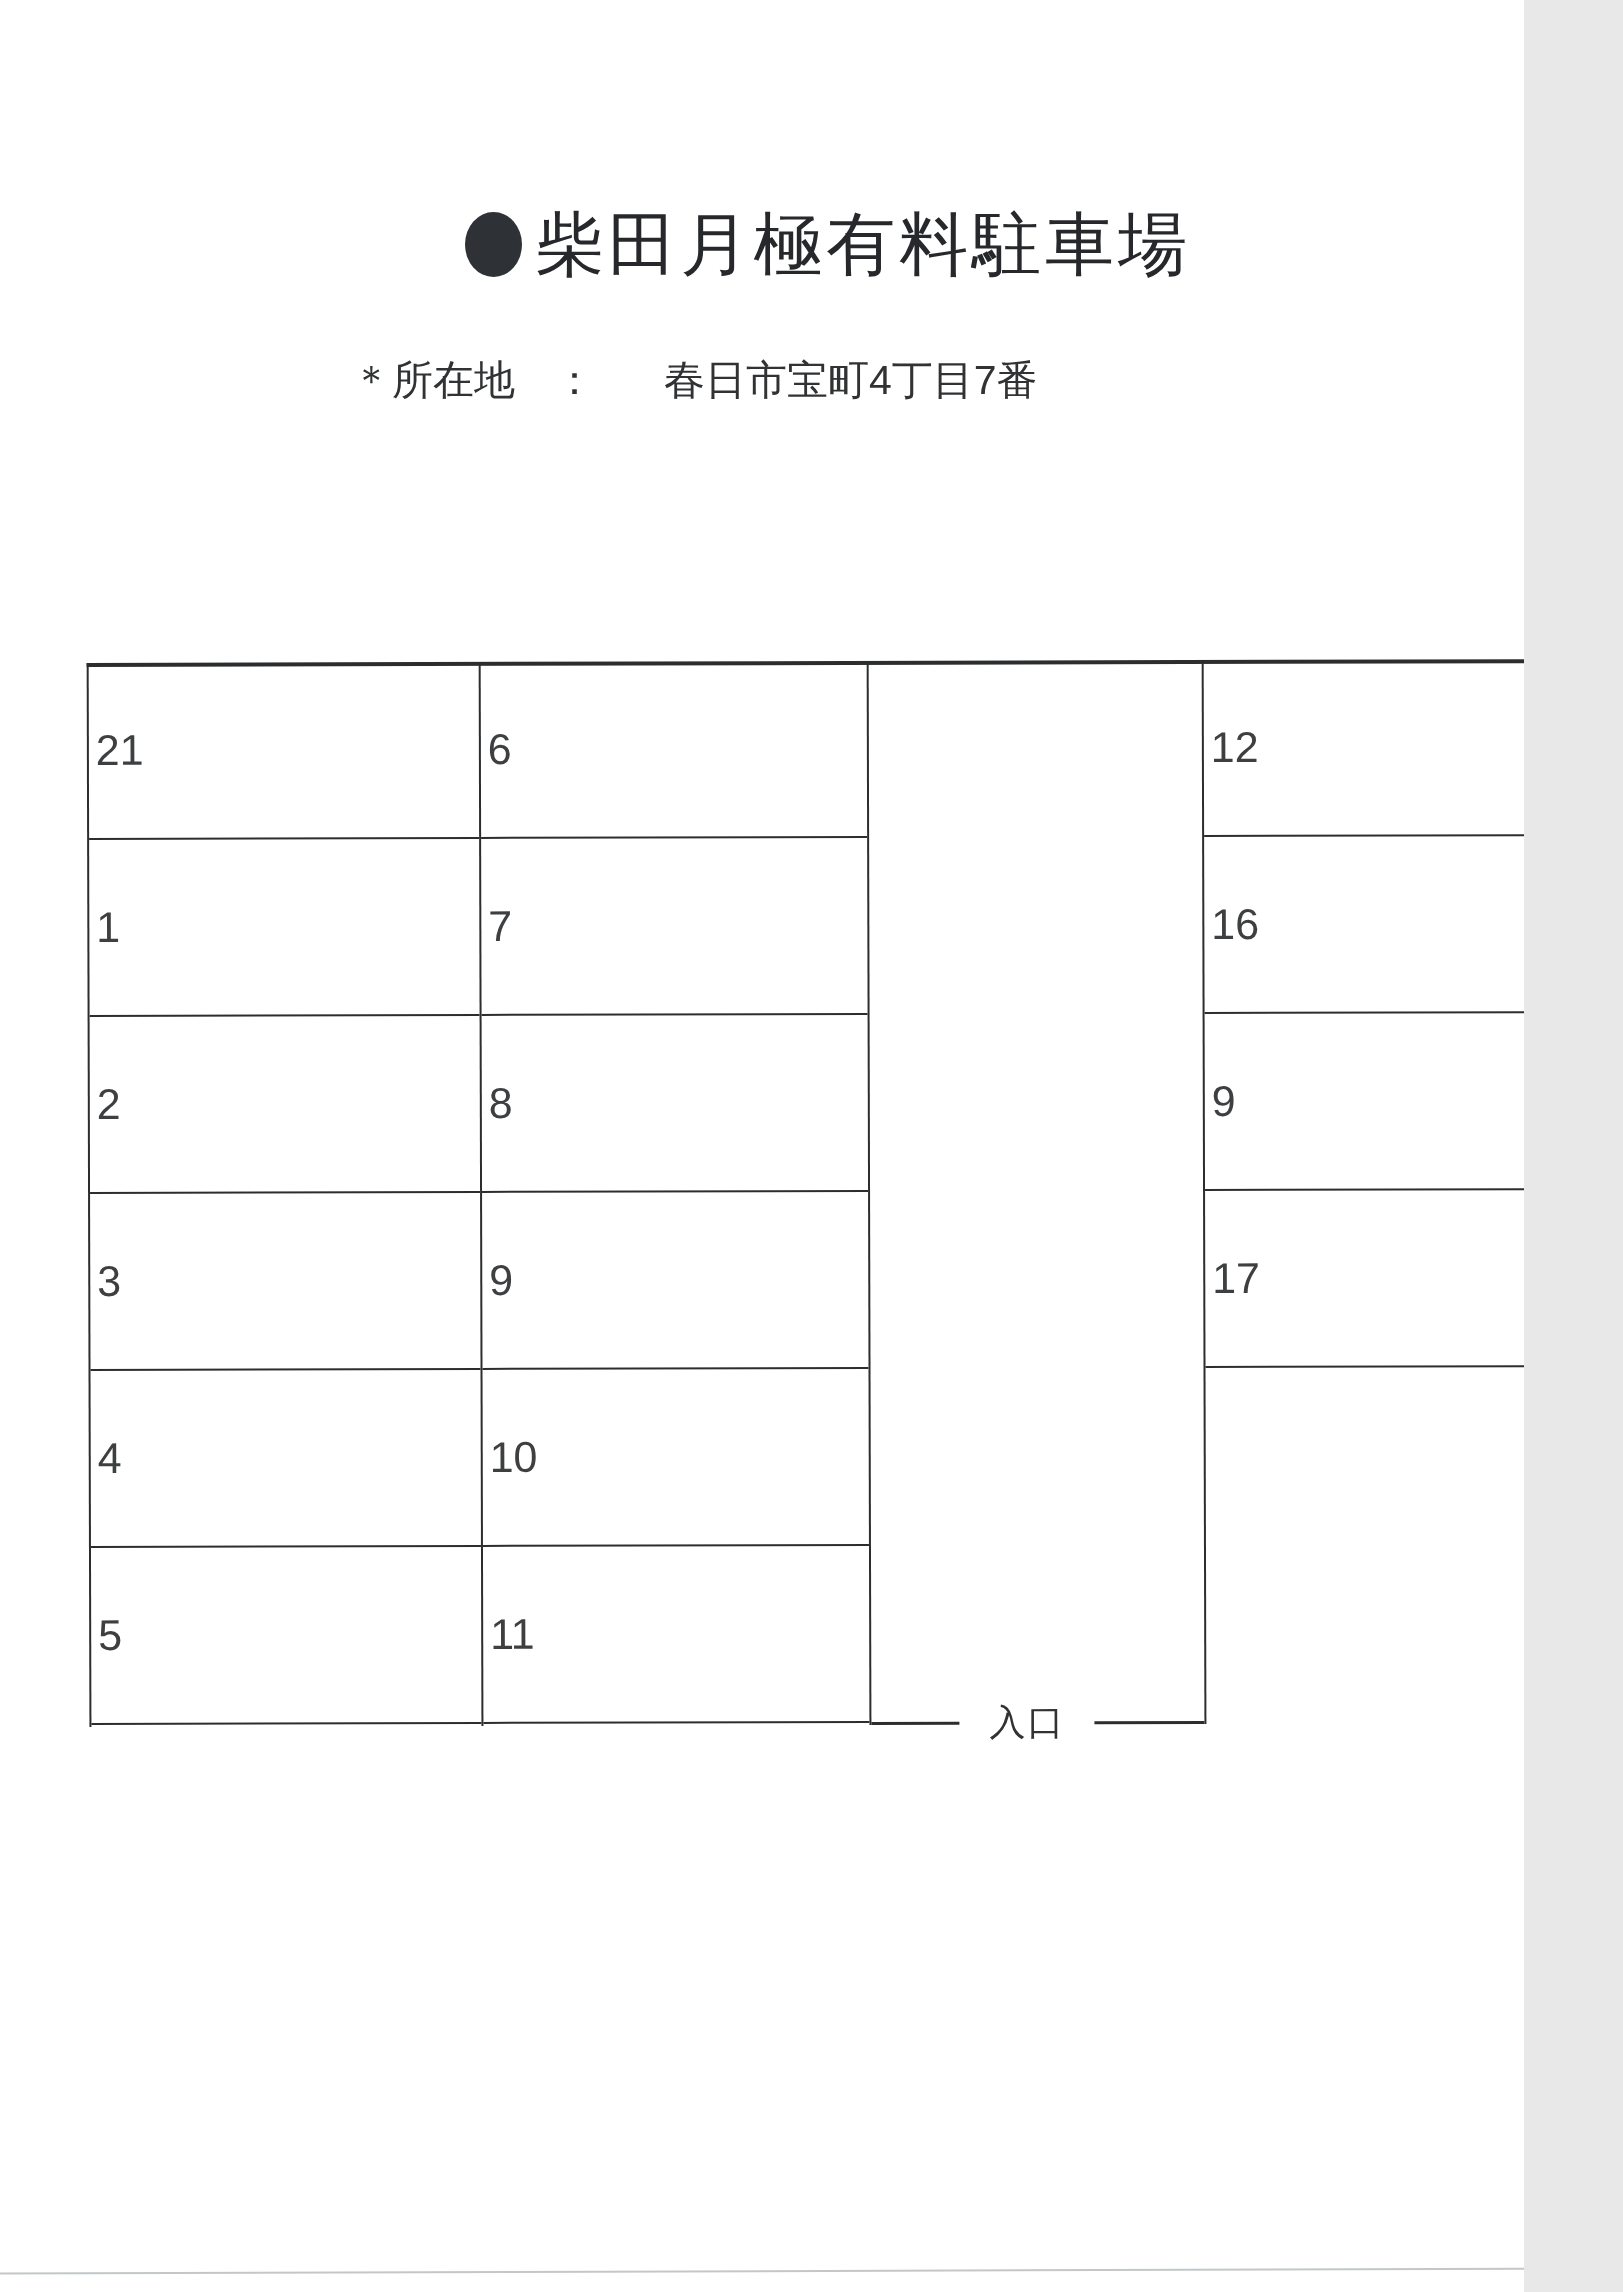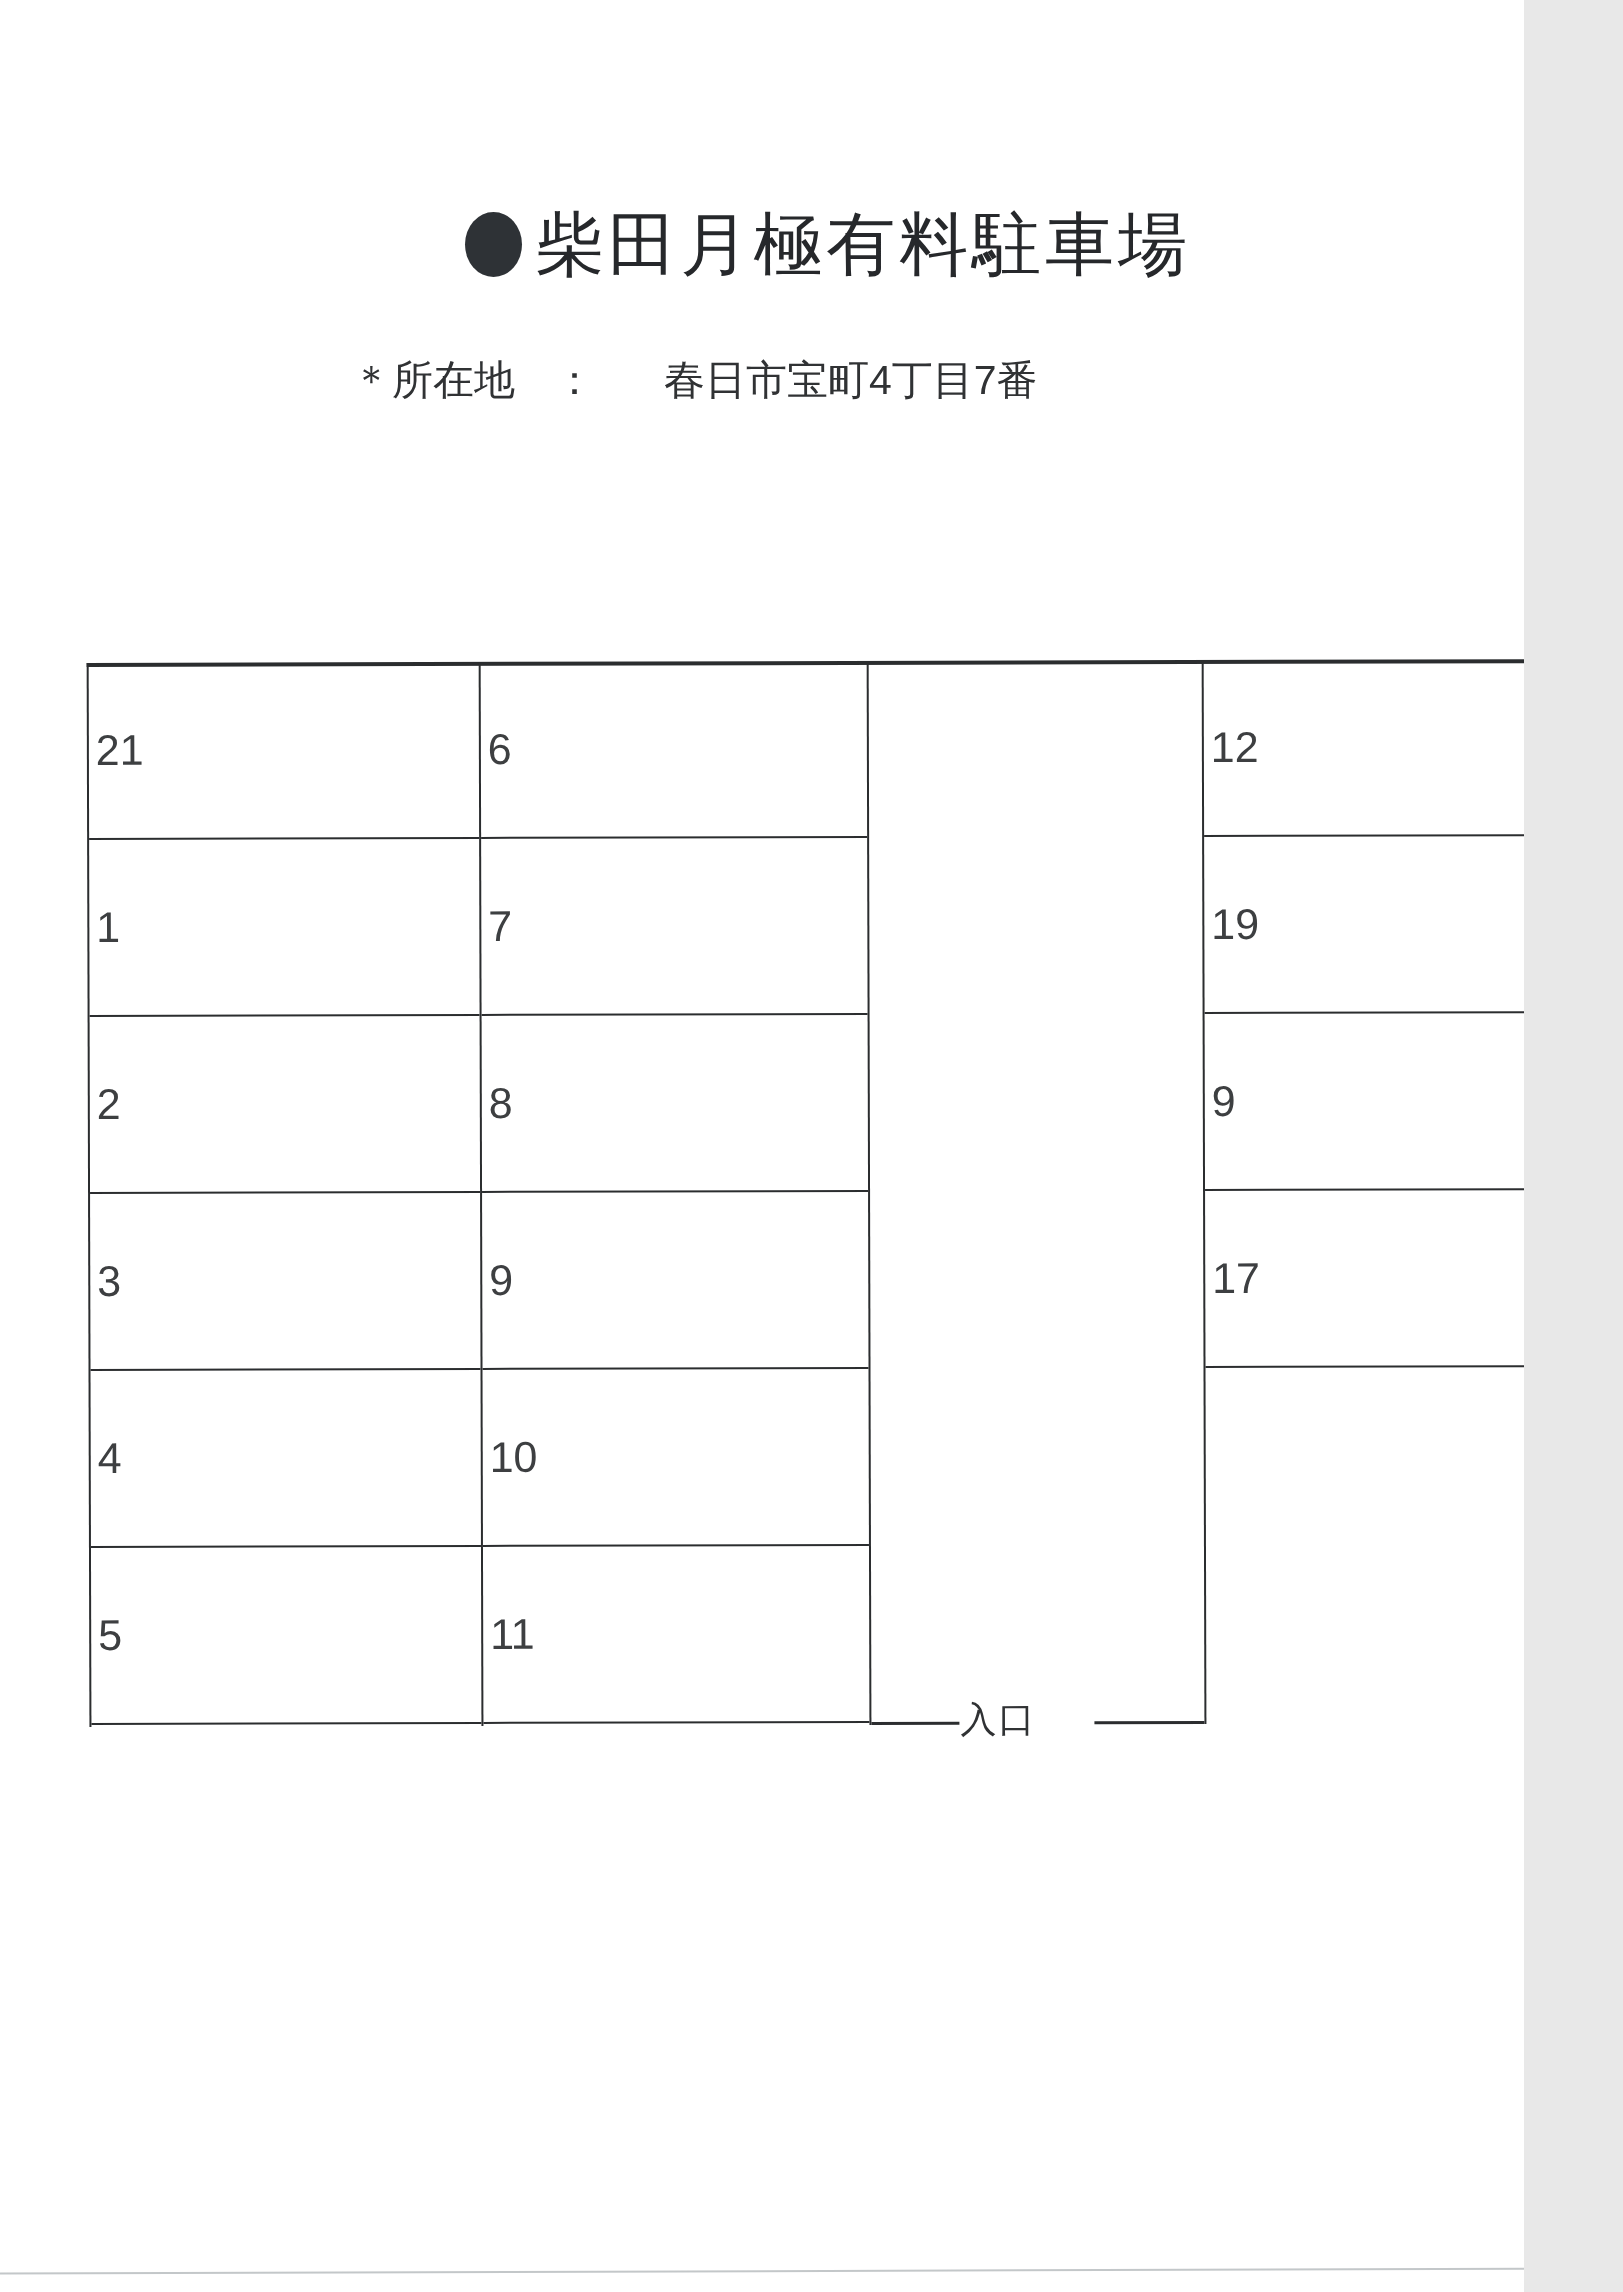--- a/index.html
+++ b/index.html
@@ -90,25 +90,25 @@
   }
 
   .drive-line-left  { left: 870px;  top: 1722px; width: 88px;  height: 2.9px; }
   .drive-line-right { left: 1093px; top: 1722px; width: 110px; height: 2.9px; }
 
   .entrance-label {
     position: absolute;
     left: 959px;
     top: 1705px;
     width: 134px;
+    text-align: center;
     font-size: 36px;
     line-height: 1;
     color: #303234;
     letter-spacing: 2px;
-    font-family: Liberation Mono, monospace;
   }
 
   
   .scan-line {
     position: absolute;
     left: -2px;
     top: 2270px;
     width: 1627px;
     height: 2px;
     background: #c3c7c9;
@@ -146,21 +146,21 @@
       <div class="cell">6</div>
       <div class="cell">7</div>
       <div class="cell">8</div>
       <div class="cell">9</div>
       <div class="cell">10</div>
       <div class="cell">11</div>
     </div>
 
     <div class="pcol pcol-right">
       <div class="cell">12</div>
-      <div class="cell">19</div>
+      <div class="cell">16</div>
       <div class="cell">9</div>
       <div class="cell">17</div>
     </div>
 
     <div class="hline drive-line-left"></div>
     <div class="hline drive-line-right"></div>
     <div class="entrance-label">入口</div>
 
   </div>
 

